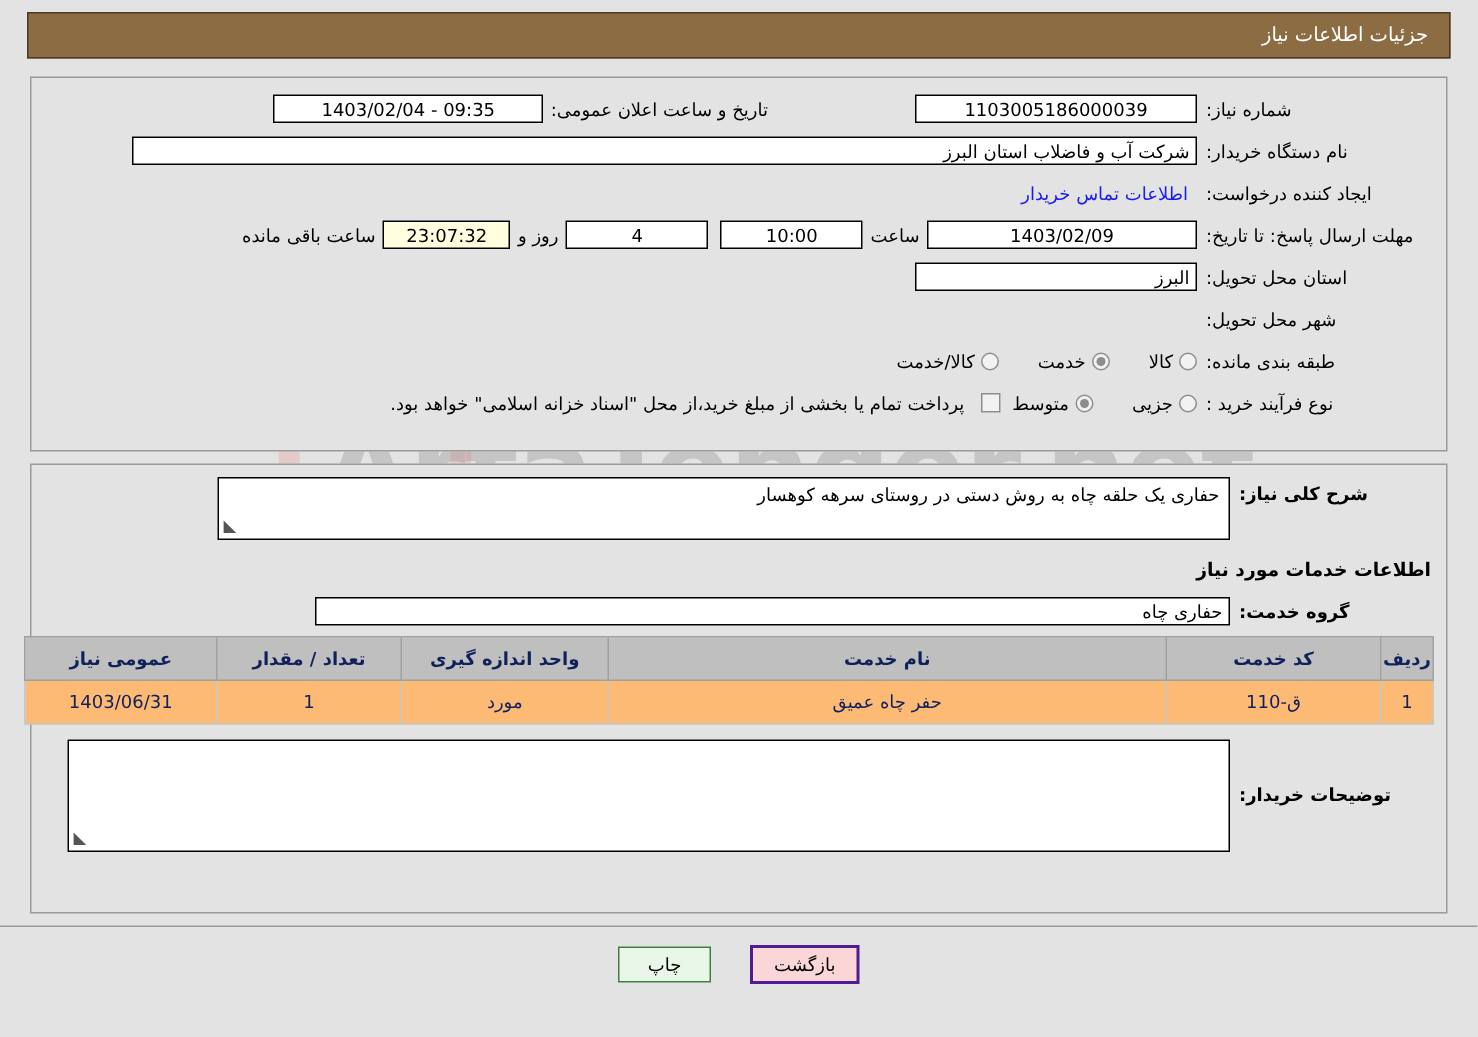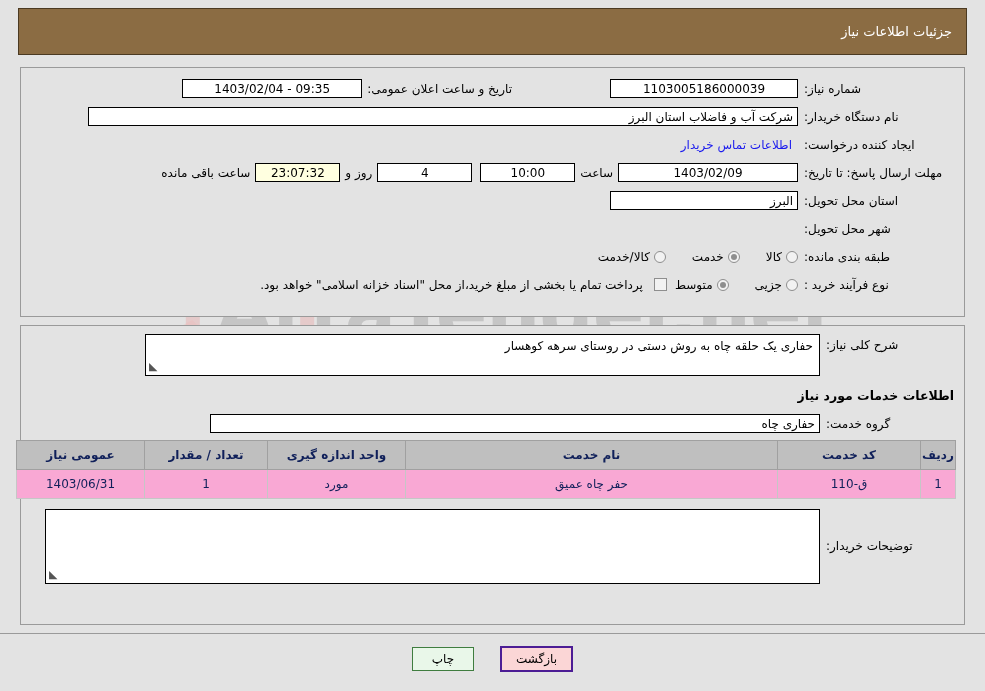--- a/index.html
+++ b/index.html
@@ -52,21 +52,21 @@
     left: 158px;
     top: 318px;
     width: 160px;
     height: 125px;
     opacity: 0.40;
   }
 
   
   .page-header {
     margin: 8px 18px 0 18px;
-    height: 47px;
+    height: 31px;
     background: #8b6c43;
     border: 1px solid #4b3a22;
     box-sizing: border-box;
     display: flex;
     align-items: center;
     justify-content: flex-start;
     padding: 0 14px;
     position: relative;
     z-index: 10;
     text-align: center;
@@ -97,21 +97,21 @@
     min-height: 21px;
   }
   .lbl {
     text-align: left;
     padding-left: 6px;
     white-space: nowrap;
     font-size: 12px;
     color: #000;
   }
   .lbl.w150 { width: 150px; }
-  .lbl.bold { font-weight: normal; }
+  .lbl.bold { font-weight: bold; }
 
   .fld {
     border: 1px solid #000;
     background: #ffffff;
     height: 19px;
     line-height: 19px;
     font-size: 12px;
     box-sizing: border-box;
     padding: 0 4px;
     color: #000;
@@ -217,21 +217,21 @@
   }
   table.items th {
     background: #bfbfbf;
     border: 1px solid #a0a0a0;
     color: #10205a;
     font-weight: bold;
     height: 26px;
     font-size: 12px;
   }
   table.items td {
-    background: #f9a8d4;
+    background: #fdba74;
     border: 1px solid #c6c6c6;
     color: #10205a;
     height: 26px;
     text-align: center;
     font-size: 12px;
   }
 
   
   .divider {
     border-top: 1px solid #9a9a9a;

